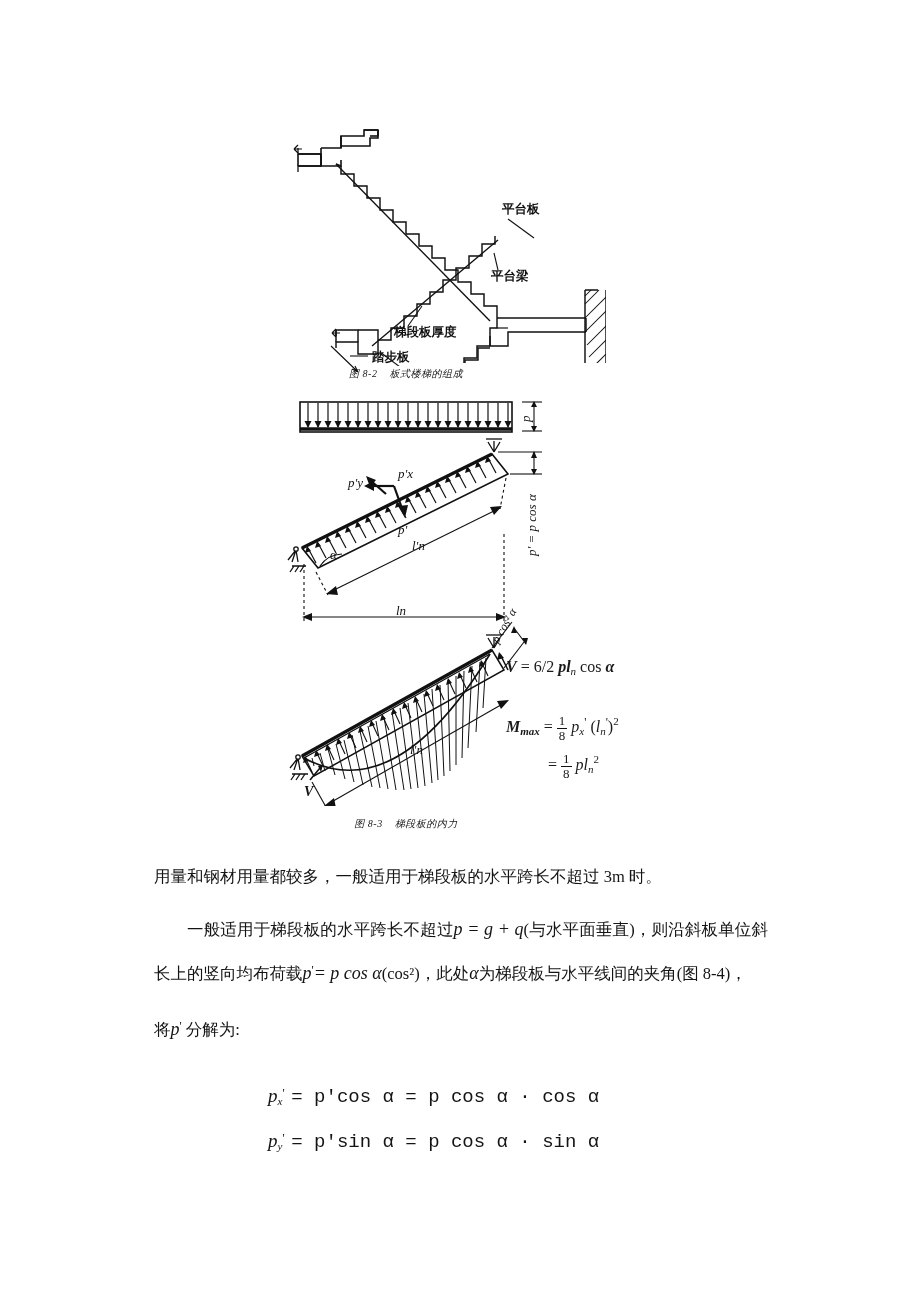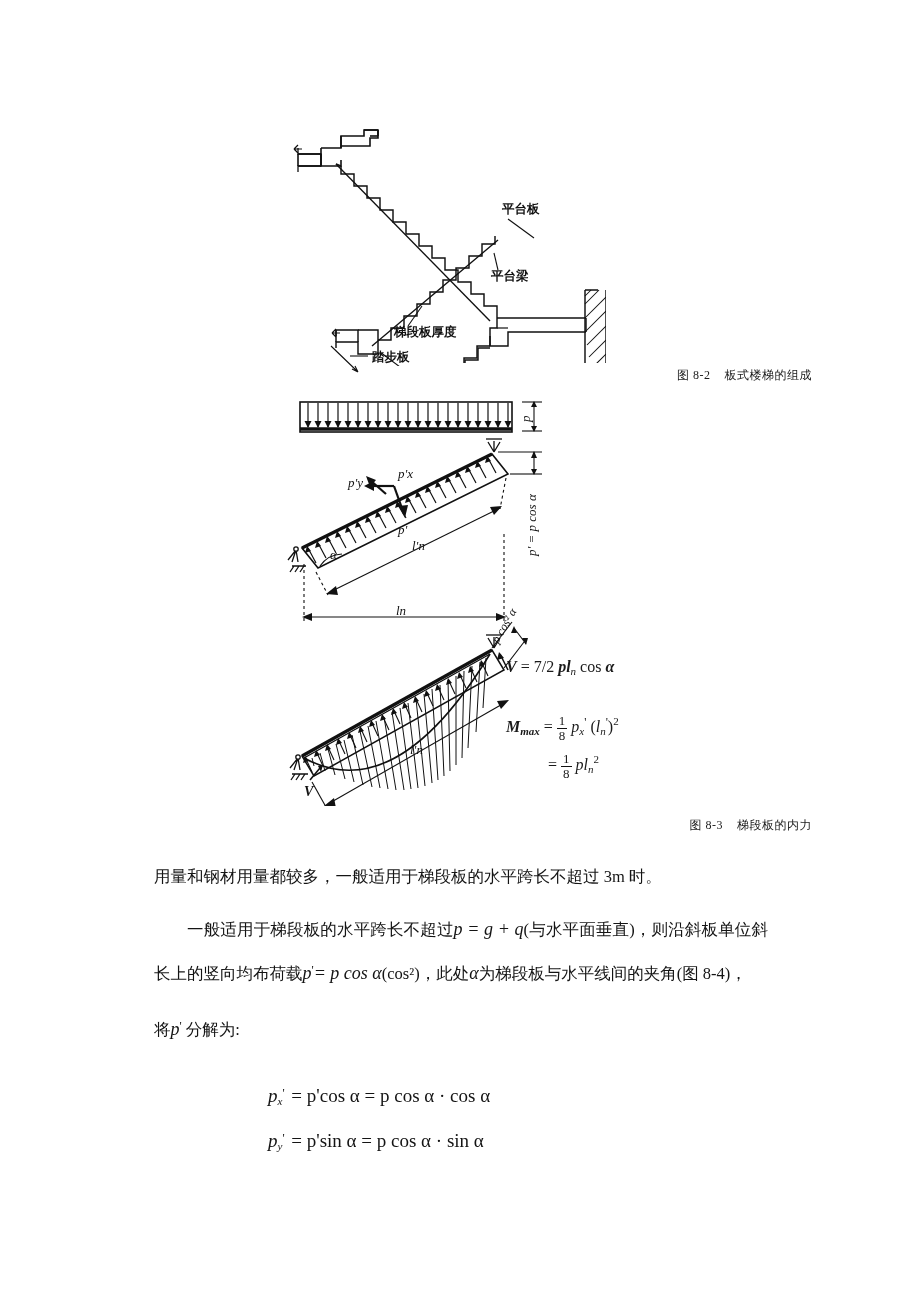--- a/index.html
+++ b/index.html
@@ -26,26 +26,27 @@
 
   
   .fig {
     position: absolute;
   }
   .fig svg { display: block; }
 
   .fig-caption {
     position: absolute;
     width: 100%;
-    text-align: right;
-    font-size: 12px;
+    text-align: center;
+    font-size: 10px;
     font-family: "Liberation Serif", "DejaVu Serif", serif;
     letter-spacing: 0.5px;
     color: #1a1a1a;
     white-space: pre;
+    font-style: italic;
   }
 
   
   .body-text {
     position: absolute;
     left: 142px;
     width: 638px;
     font-size: 16.5px;
     line-height: 40px;
     color: #141414;
@@ -76,21 +77,21 @@
 
   .eq-block {
     position: absolute;
     left: 268px;
     font-size: 19px;
     font-family: "Liberation Serif", "DejaVu Serif", serif;
     white-space: nowrap;
     color: #141414;
   }
   .eq-block .v { font-style: italic; }
-  .eq-block .op { font-style: normal; padding: 0 2px; }
+  .eq-block .op { font-style: normal; padding: 0 2px; font-family: Liberation Mono, monospace; }
 
   
   svg text {
     font-family: "Liberation Serif", "DejaVu Serif", serif;
     fill: #111;
   }
   svg .cn {
     font-family: "DejaVu Sans", "Liberation Sans", sans-serif;
     font-weight: 700;
   }
@@ -464,21 +465,21 @@
           <path d="M48,190 L38,198 L50,200 Z" fill="#111" stroke="none"></path>
           <path d="M211,93 L223,92 L215,101 Z" fill="#111" stroke="none"></path>
           <line x1="26" y1="174" x2="40" y2="199"></line>
         </g>
         <text class="it" x="124" y="146" font-size="13">l'n</text>
       </g>
     </svg>
 
     <div style="position:absolute; left:220px; top:262px; font-size:16px; font-family:'Liberation Serif','DejaVu Serif',serif; white-space:nowrap;">
       <span style="font-style:italic; font-weight:700;">V</span>
-      <span> = 7/2 </span><span style="font-style:italic; font-weight:700;">pl</span><span class="sub">n</span>
+      <span> = 6/2 </span><span style="font-style:italic; font-weight:700;">pl</span><span class="sub">n</span>
       <span> cos </span><span style="font-style:italic; font-weight:700;">α</span>
     </div>
 
     <div style="position:absolute; left:220px; top:318px; font-size:16px; font-family:'Liberation Serif','DejaVu Serif',serif; white-space:nowrap;">
       <span style="font-style:italic; font-weight:700;">M</span><span class="sub" style="font-weight:700;">max</span>
       <span> = </span>
       <span style="display:inline-block; text-align:center; vertical-align:middle; line-height:1.05; font-size:13px;">
         <span style="display:block; border-bottom:1.4px solid #111; padding:0 2px;">1</span>
         <span style="display:block; padding:0 2px;">8</span>
       </span>

